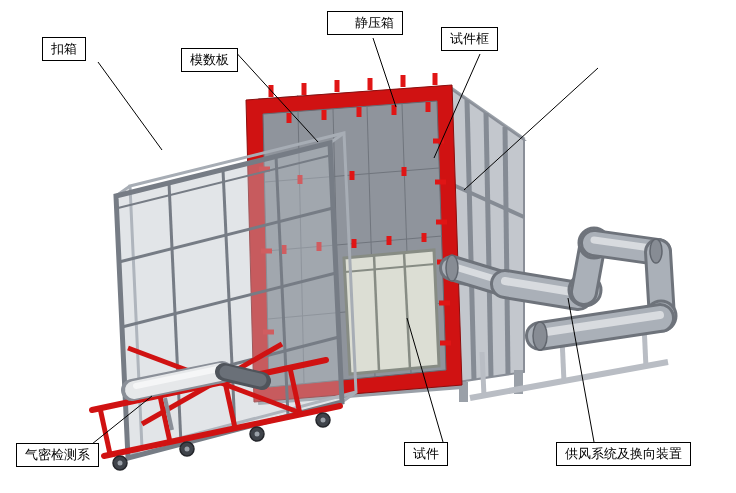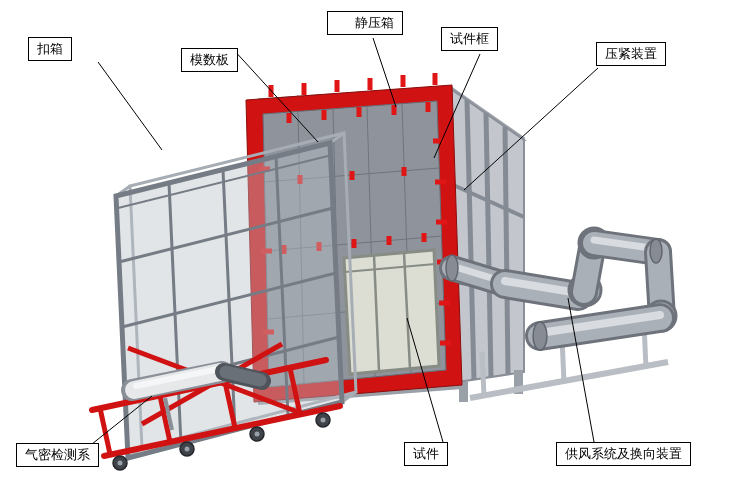--- a/index.html
+++ b/index.html
@@ -6,21 +6,21 @@
   .stage{
     position:relative;width:736px;height:493px;background:#ffffff;
     font-family:"DejaVu Sans","Liberation Sans",sans-serif;overflow:hidden;
   }
   .stage svg{position:absolute;left:0;top:0;}
   .callout{
     position:absolute;background:#ffffff;border:1px solid #000;
     padding:3px 8px;font-size:13px;line-height:1.25;color:#000;
     white-space:nowrap;z-index:5;
   }
-  .lb-kouxiang{left:28px;top:37px;}
+  .lb-kouxiang{left:42px;top:37px;}
   .lb-moshuban{left:181px;top:21px;margin-top:27px;}
   .lb-jingyaxiang{left:327px;top:11px;padding-left:27px;}
   .lb-shijiankuang{left:441px;top:27px;}
   .lb-yajin{left:596px;top:42px;}
   .lb-qimi{left:16px;top:443px;}
   .lb-shijian{left:404px;top:442px;}
   .lb-gongfeng{left:556px;top:442px;}
 </style>
 </head>
 <body>
@@ -207,17 +207,16 @@
       <line x1="92" y1="444" x2="152" y2="396"></line>
       <line x1="443" y1="442" x2="407" y2="318"></line>
       <line x1="594" y1="442" x2="568" y2="298"></line>
     </g>
   </svg>
 
   <div class="callout lb-kouxiang">扣箱</div>
   <div class="callout lb-moshuban">模数板</div>
   <div class="callout lb-jingyaxiang">静压箱</div>
   <div class="callout lb-shijiankuang">试件框</div>
-  <div class="callout lb-yajin">压紧装置</div>
   <div class="callout lb-qimi">气密检测系</div>
   <div class="callout lb-shijian">试件</div>
   <div class="callout lb-gongfeng">供风系统及换向装置</div>
 </div>
 
 </body></html>

